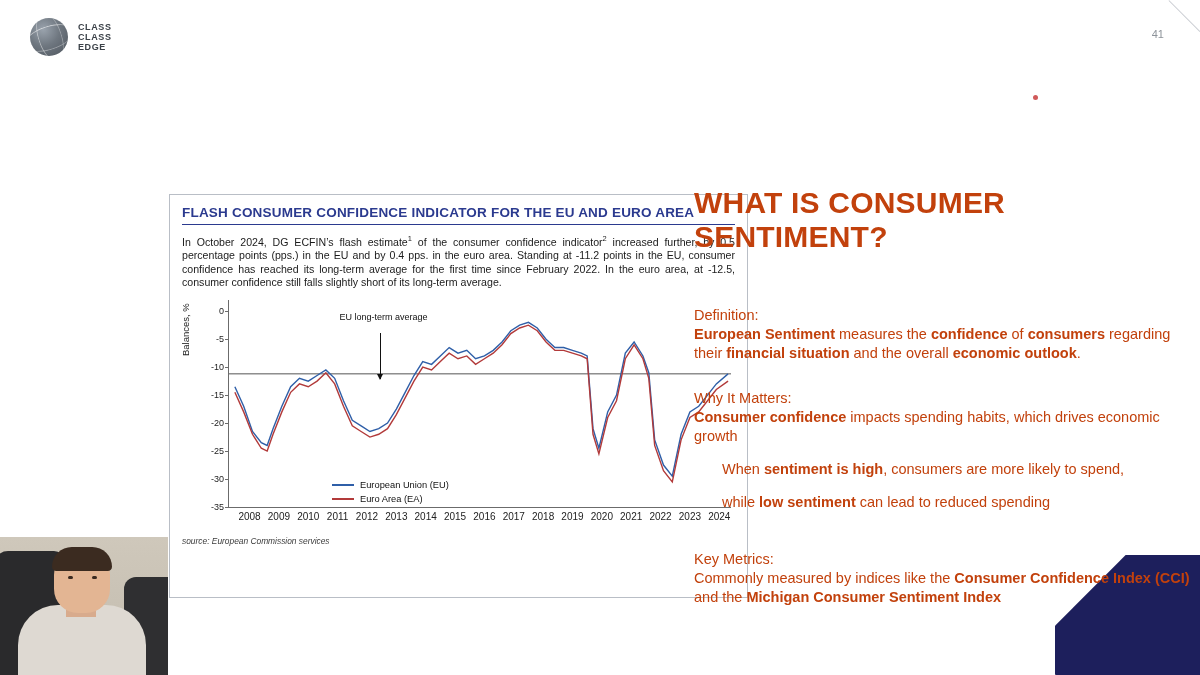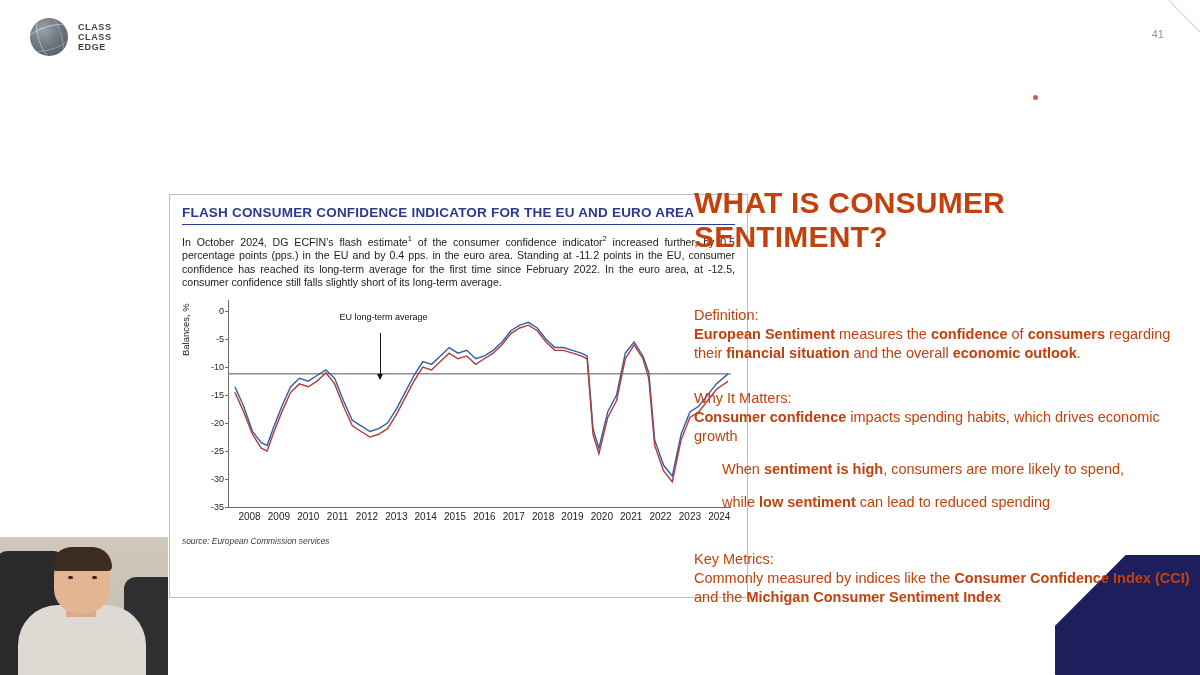--- a/index.html
+++ b/index.html
@@ -99,20 +99,30 @@
 
   <div class="plot">
     <div class="ylabel">Balances, %</div>
     <div class="plot-inner" id="plotInner">
       <svg id="chartSvg" width="100%" height="100%" viewBox="0 0 440 208" preserveAspectRatio="none">
           <line x1="0" x2="440" y1="74.2054054054054" y2="74.2054054054054" stroke="#555" stroke-width="1" vector-effect="non-scaling-stroke"></line>
           <path d="M5.15 87.14 L12.87 106.81 L20.58 132.11 L28.30 143.35 L33.45 146.16 L38.60 129.30 L46.32 106.81 L54.04 87.14 L61.75 78.70 L69.47 81.51 L77.19 75.89 L84.91 70.27 L92.63 78.70 L100.35 101.19 L108.07 120.86 L115.79 126.49 L123.51 132.11 L131.23 129.30 L138.95 123.68 L146.67 109.62 L154.39 92.76 L162.11 75.89 L169.82 61.84 L177.54 64.65 L185.26 56.22 L192.98 47.78 L200.70 53.41 L208.42 50.59 L216.14 59.03 L223.86 56.22 L231.58 50.59 L239.30 42.16 L247.02 30.92 L254.74 25.30 L262.46 22.49 L270.18 28.11 L277.89 39.35 L285.61 47.78 L293.33 47.78 L301.05 50.59 L308.77 53.41 L313.92 56.22 L319.06 129.30 L324.21 148.97 L331.93 112.43 L339.65 95.57 L347.37 53.41 L355.09 42.16 L362.81 56.22 L367.95 73.08 L373.10 140.54 L380.82 165.84 L388.54 177.08 L396.26 134.92 L403.98 112.43 L411.70 106.81 L419.42 95.57 L427.13 84.32 L437.43 74.21" fill="none" stroke="#2f5fa8" stroke-width="1.4" vector-effect="non-scaling-stroke"></path>
           <path d="M5.15 92.76 L12.87 112.43 L20.58 134.92 L28.30 148.97 L33.45 151.78 L38.60 134.92 L46.32 112.43 L54.04 92.76 L61.75 84.32 L69.47 87.14 L77.19 81.51 L84.91 73.08 L92.63 84.32 L100.35 106.81 L108.07 126.49 L115.79 132.11 L123.51 137.73 L131.23 134.92 L138.95 129.30 L146.67 115.24 L154.39 98.38 L162.11 81.51 L169.82 67.46 L177.54 70.27 L185.26 61.84 L192.98 53.41 L200.70 59.03 L208.42 56.22 L216.14 64.65 L223.86 59.03 L231.58 53.41 L239.30 44.97 L247.02 33.73 L254.74 28.11 L262.46 25.30 L270.18 30.92 L277.89 42.16 L285.61 50.59 L293.33 50.59 L301.05 53.41 L308.77 56.22 L313.92 59.03 L319.06 134.92 L324.21 154.59 L331.93 118.05 L339.65 101.19 L347.37 59.03 L355.09 44.97 L362.81 59.03 L367.95 78.70 L373.10 146.16 L380.82 171.46 L388.54 182.70 L396.26 140.54 L403.98 118.05 L411.70 112.43 L419.42 101.19 L427.13 89.95 L437.43 81.51" fill="none" stroke="#b23a3a" stroke-width="1.4" vector-effect="non-scaling-stroke"></path>
         </svg>
     <div class="ytick" style="top: 5.40541%;">0</div><div class="tickmark" style="top: 5.40541%;"></div><div class="ytick" style="top: 18.9189%;">-5</div><div class="tickmark" style="top: 18.9189%;"></div><div class="ytick" style="top: 32.4324%;">-10</div><div class="tickmark" style="top: 32.4324%;"></div><div class="ytick" style="top: 45.9459%;">-15</div><div class="tickmark" style="top: 45.9459%;"></div><div class="ytick" style="top: 59.4595%;">-20</div><div class="tickmark" style="top: 59.4595%;"></div><div class="ytick" style="top: 72.973%;">-25</div><div class="tickmark" style="top: 72.973%;"></div><div class="ytick" style="top: 86.4865%;">-30</div><div class="tickmark" style="top: 86.4865%;"></div><div class="ytick" style="top: 100%;">-35</div><div class="tickmark" style="top: 100%;"></div><div class="xtick" style="left: 4.09357%;">2008</div><div class="xtick" style="left: 9.94152%;">2009</div><div class="xtick" style="left: 15.7895%;">2010</div><div class="xtick" style="left: 21.6374%;">2011</div><div class="xtick" style="left: 27.4854%;">2012</div><div class="xtick" style="left: 33.3333%;">2013</div><div class="xtick" style="left: 39.1813%;">2014</div><div class="xtick" style="left: 45.0292%;">2015</div><div class="xtick" style="left: 50.8772%;">2016</div><div class="xtick" style="left: 56.7251%;">2017</div><div class="xtick" style="left: 62.5731%;">2018</div><div class="xtick" style="left: 68.4211%;">2019</div><div class="xtick" style="left: 74.269%;">2020</div><div class="xtick" style="left: 80.117%;">2021</div><div class="xtick" style="left: 85.9649%;">2022</div><div class="xtick" style="left: 91.8129%;">2023</div><div class="xtick" style="left: 97.6608%;">2024</div><div class="annot" style="left: 22%; top: 6%;">EU long-term average</div><div class="arrow" style="left: 30%; top: 16%; height: 22%;"></div></div>
+    <div class="legend">
+      <div>
+        <span class="swatch" style="background:#2f5fa8"></span>
+        <span>European Union (EU)</span>
+      </div>
+      <div>
+        <span class="swatch" style="background:#b23a3a"></span>
+        <span>Euro Area (EA)</span>
+      </div>
+    </div>
   </div>
 
   <div class="fig-source">source: European Commission services</div>
 </div>
 
 <div class="right">
   <div class="h1">WHAT IS CONSUMER SENTIMENT?</div>
 
   <div class="block">
     <div class="lead">Definition:</div>

